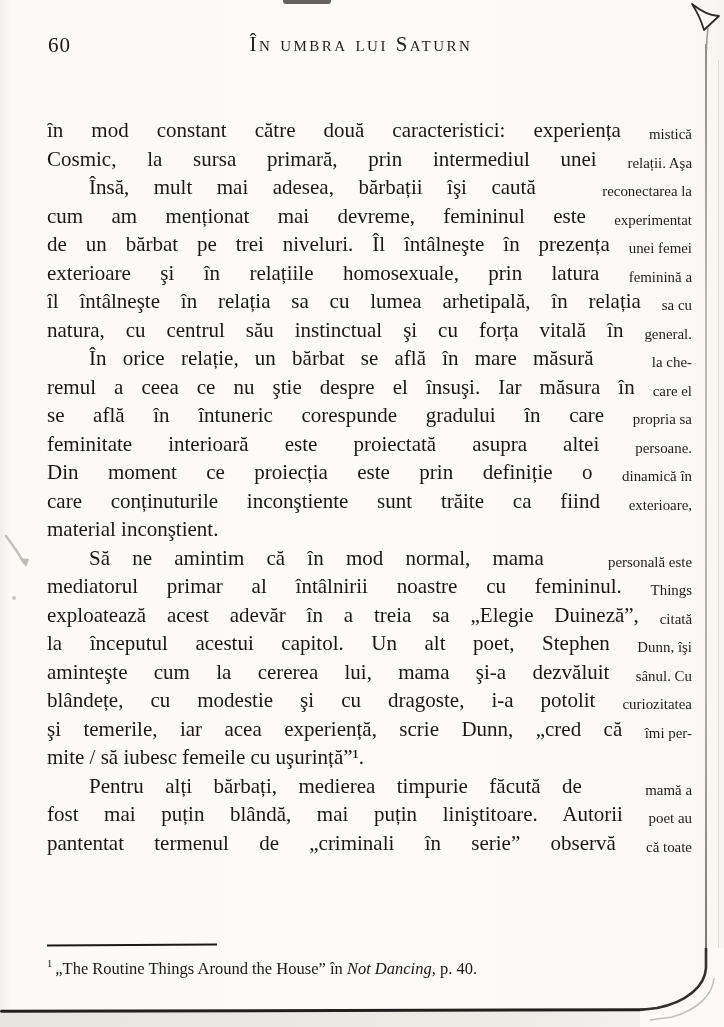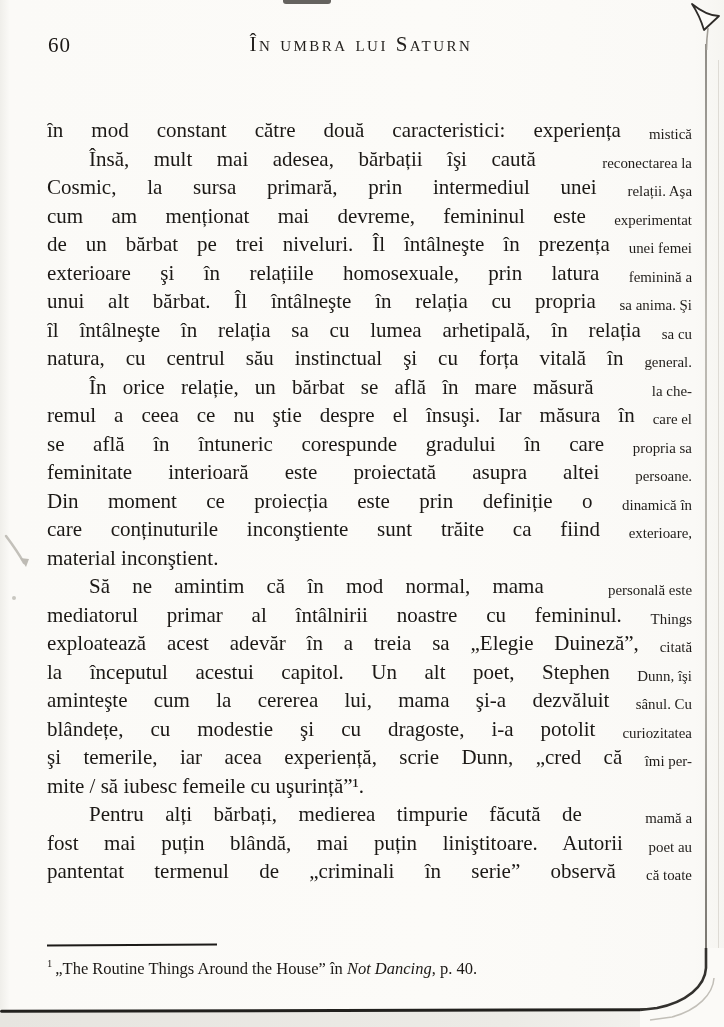--- a/index.html
+++ b/index.html
@@ -91,26 +91,25 @@
 
   <div class="top-smudge"></div>
 
   <div class="header">
     <span class="page-num">60</span>
     <div class="running-title">În umbra lui Saturn</div>
   </div>
 
   <div class="body-text">
       <div class="line"><span>în mod constant către două caracteristici: experiența</span> <span class="tail">mistică</span></div>
+      <div class="line"><span>Cosmic, la sursa primară, prin intermediul unei</span> <span class="tail">relații. Aşa</span></div>
       <div class="line indent"><span>Însă, mult mai adesea, bărbații îşi caută</span> <span class="tail">reconectarea la</span></div>
-      <div class="line"><span>Cosmic, la sursa primară, prin intermediul unei</span> <span class="tail">relații. Aşa</span></div>
       <div class="line"><span>cum am menționat mai devreme, femininul este</span> <span class="tail">experimentat</span></div>
       <div class="line"><span>de un bărbat pe trei niveluri. Îl întâlneşte în prezența</span> <span class="tail">unei femei</span></div>
       <div class="line"><span>exterioare şi în relațiile homosexuale, prin latura</span> <span class="tail">feminină a</span></div>
-      <div class="line"><span>unui alt bărbat. Îl întâlneşte în relația cu propria</span> <span class="tail">sa anima. Şi</span></div>
       <div class="line"><span>îl întâlneşte în relația sa cu lumea arhetipală, în relația</span> <span class="tail">sa cu</span></div>
       <div class="line"><span>natura, cu centrul său instinctual şi cu forța vitală în</span> <span class="tail">general.</span></div>
       <div class="line indent"><span>În orice relație, un bărbat se află în mare măsură</span> <span class="tail">la che-</span></div>
       <div class="line"><span>remul a ceea ce nu ştie despre el însuşi. Iar măsura în</span> <span class="tail">care el</span></div>
       <div class="line"><span>se află în întuneric corespunde gradului în care</span> <span class="tail">propria sa</span></div>
       <div class="line"><span>feminitate interioară este proiectată asupra altei</span> <span class="tail">persoane.</span></div>
       <div class="line"><span>Din moment ce proiecția este prin definiție o</span> <span class="tail">dinamică în</span></div>
       <div class="line"><span>care conținuturile inconştiente sunt trăite ca fiind</span> <span class="tail">exterioare,</span></div>
       <div class="line end"><span>material inconştient.</span></div>
       <div class="line indent"><span>Să ne amintim că în mod normal, mama</span> <span class="tail">personală este</span></div>

